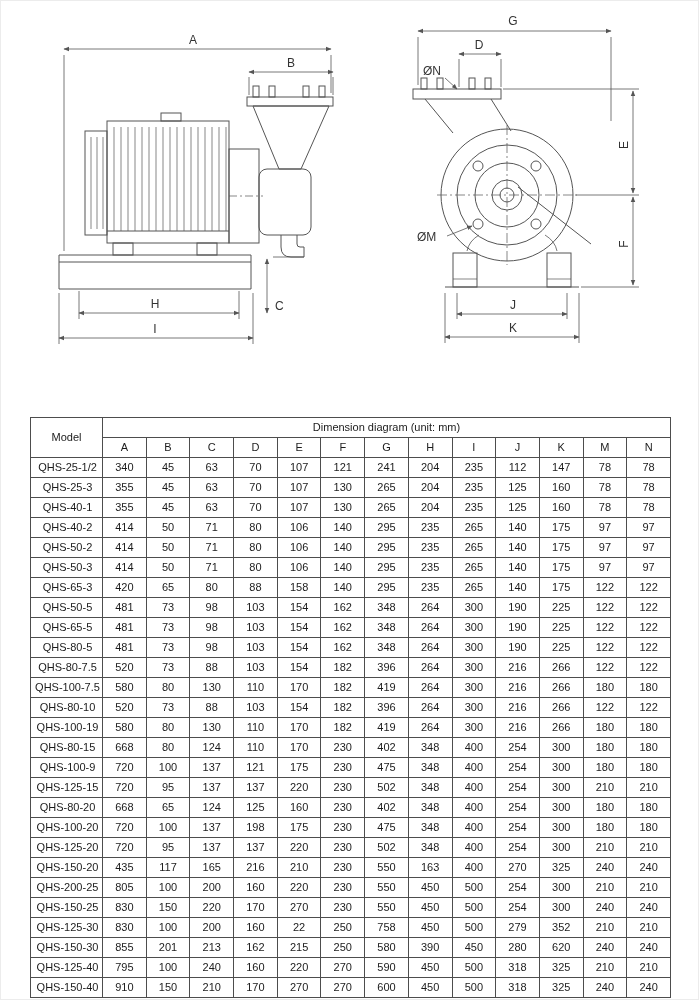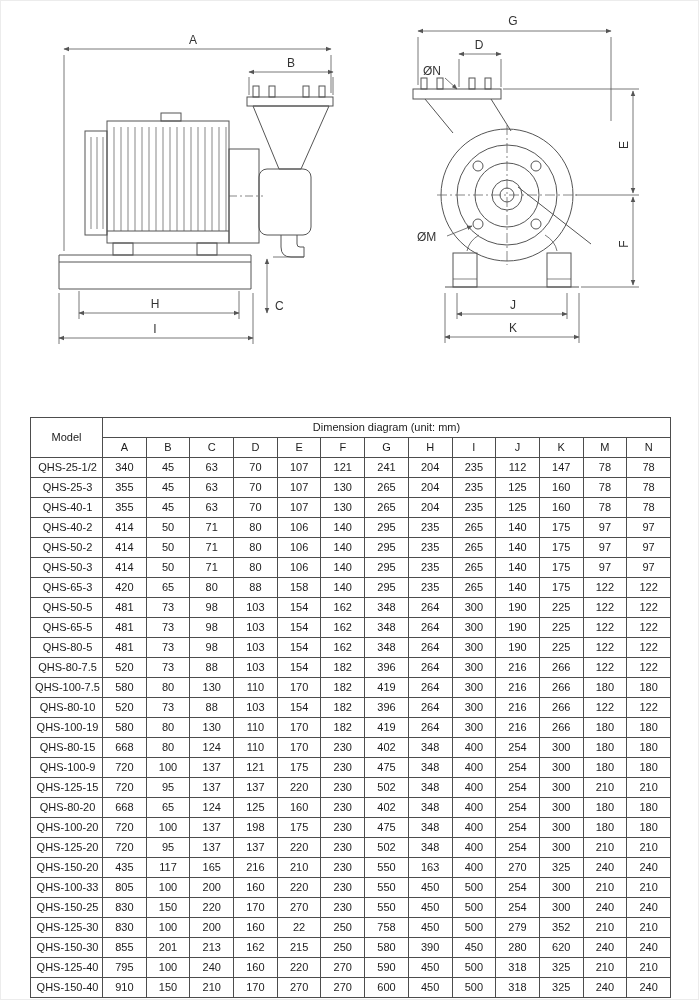--- a/index.html
+++ b/index.html
@@ -540,21 +540,21 @@
             <td>230</td>
             <td>550</td>
             <td>163</td>
             <td>400</td>
             <td>270</td>
             <td>325</td>
             <td>240</td>
             <td>240</td>
           </tr>
           <tr>
-            <td class="model-cell">QHS-100-33</td>
+            <td class="model-cell">QHS-200-25</td>
             <td>805</td>
             <td>100</td>
             <td>200</td>
             <td>160</td>
             <td>220</td>
             <td>230</td>
             <td>550</td>
             <td>450</td>
             <td>500</td>
             <td>254</td>

